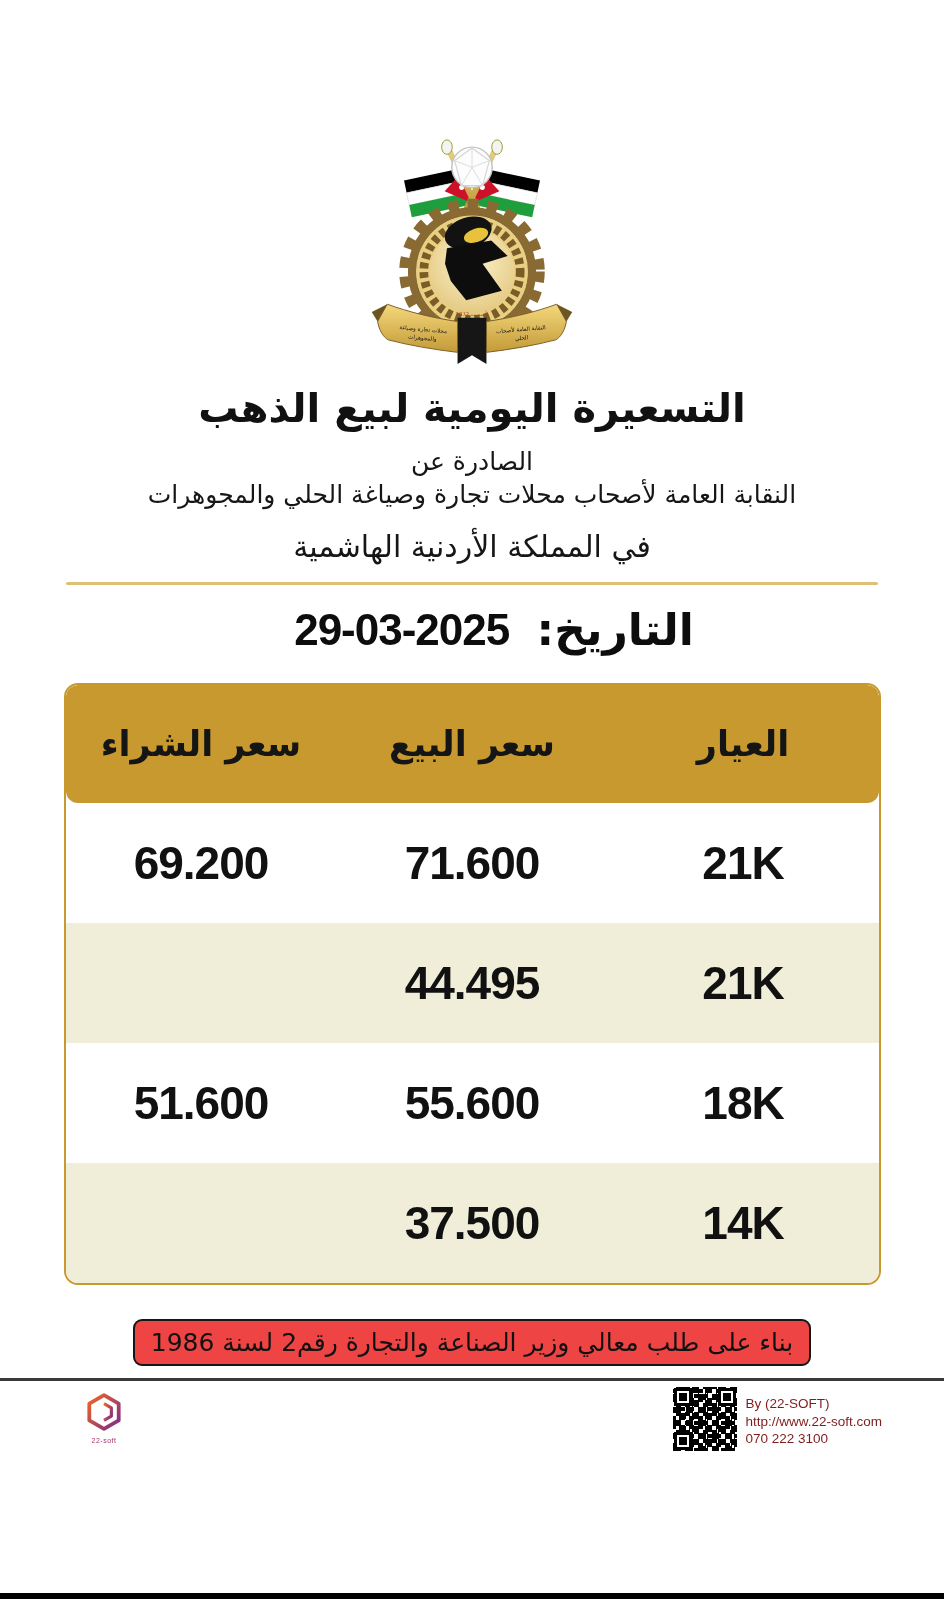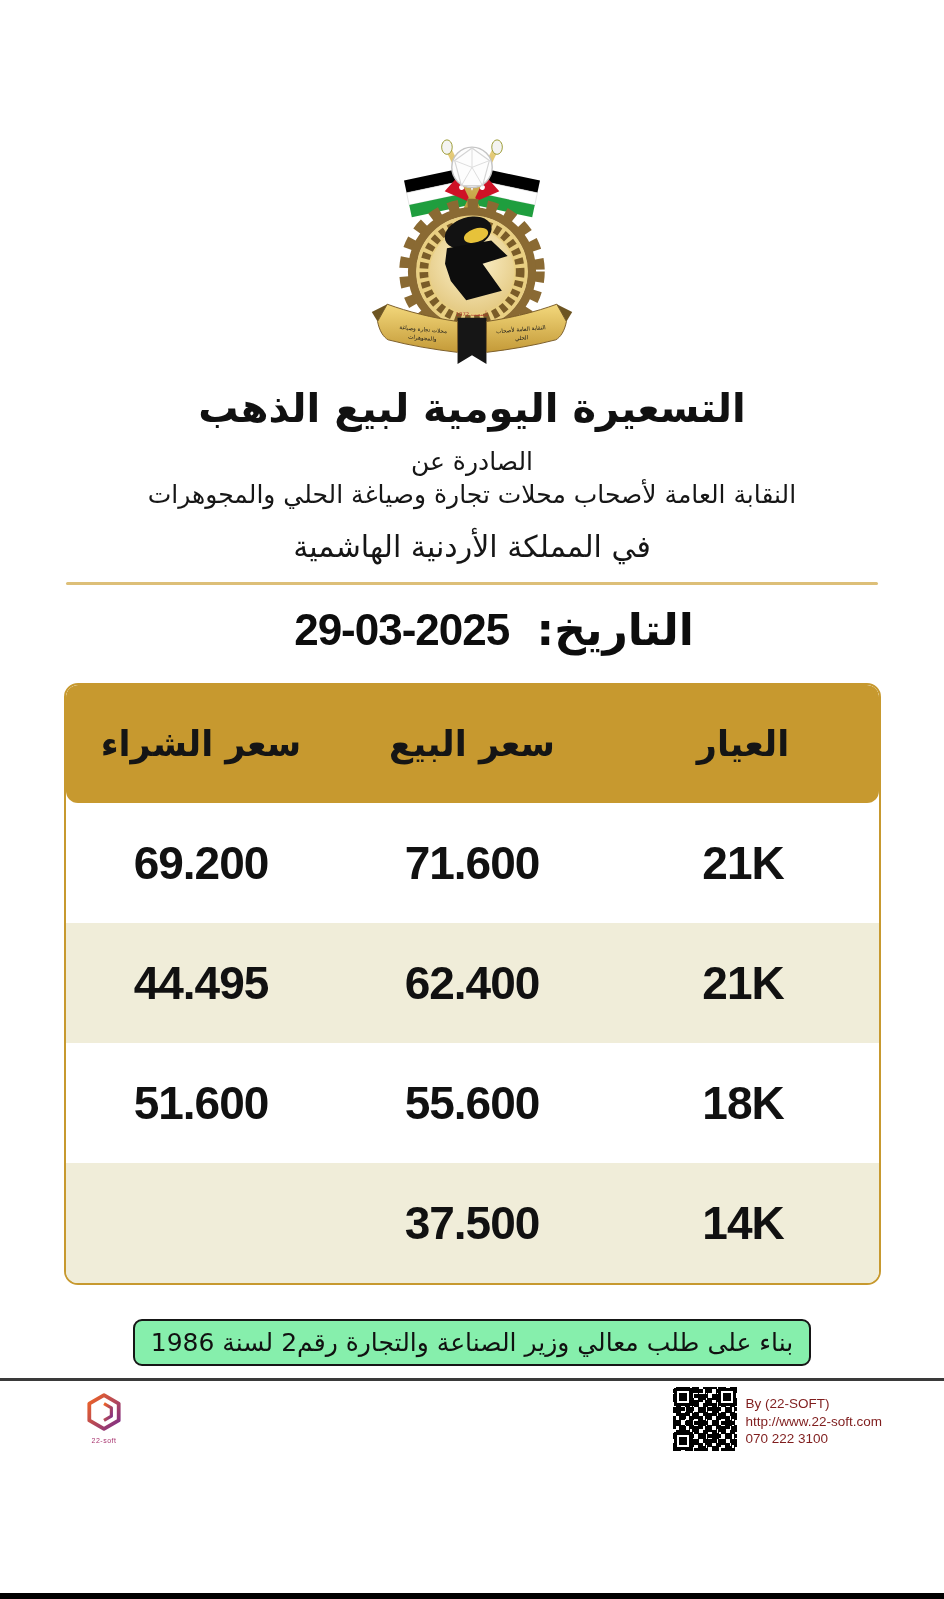--- a/index.html
+++ b/index.html
@@ -42,21 +42,21 @@
   }
   .pt-row.alt{background:#f0edd9;}
   .pt-row .cell{
     text-align:center;font-size:46px;font-weight:800;color:#111;
     font-family:"Liberation Sans","DejaVu Sans",sans-serif;letter-spacing:-1px;
   }
   
   .note-wrap{margin-top:34px;text-align:center;}
   .note-box{
     display:inline-block;direction:rtl;font-size:25px;color:#111;
-    border:2px solid #161616;border-radius:9px;padding:6px 16px;background:#86efac;line-height:1.25;
+    border:2px solid #161616;border-radius:9px;padding:6px 16px;background:#ef4444;line-height:1.25;
   }
   .divider{margin-top:12px;width:944px;height:3px;background:#3a3a3a;}
   
   .credits-row{position:relative;height:80px;}
   .brand-left{position:absolute;left:74px;top:10px;width:60px;text-align:center;}
   .brand-label{font-size:7px;color:#a8336e;font-family:"Liberation Sans",sans-serif;letter-spacing:.5px;}
   .credits-right{position:absolute;right:62px;top:6px;display:flex;align-items:flex-start;gap:8px;}
   .qr{
     width:64px;height:64px;position:relative;background-color:#fff;
     background-image:
@@ -180,21 +180,20 @@
     <div class="cell">سعر الشراء</div>
   </div>
 
   <div class="pt-row">
     <div class="cell">21K</div>
     <div class="cell">71.600</div>
     <div class="cell">69.200</div>
   </div>
   <div class="pt-row alt">
     <div class="cell">21K</div>
-    <div class="cell">62.400</div>
     <div class="cell">44.495</div>
   </div>
   <div class="pt-row">
     <div class="cell">18K</div>
     <div class="cell">55.600</div>
     <div class="cell">51.600</div>
   </div>
   <div class="pt-row alt">
     <div class="cell">14K</div>
     <div class="cell">37.500</div>

